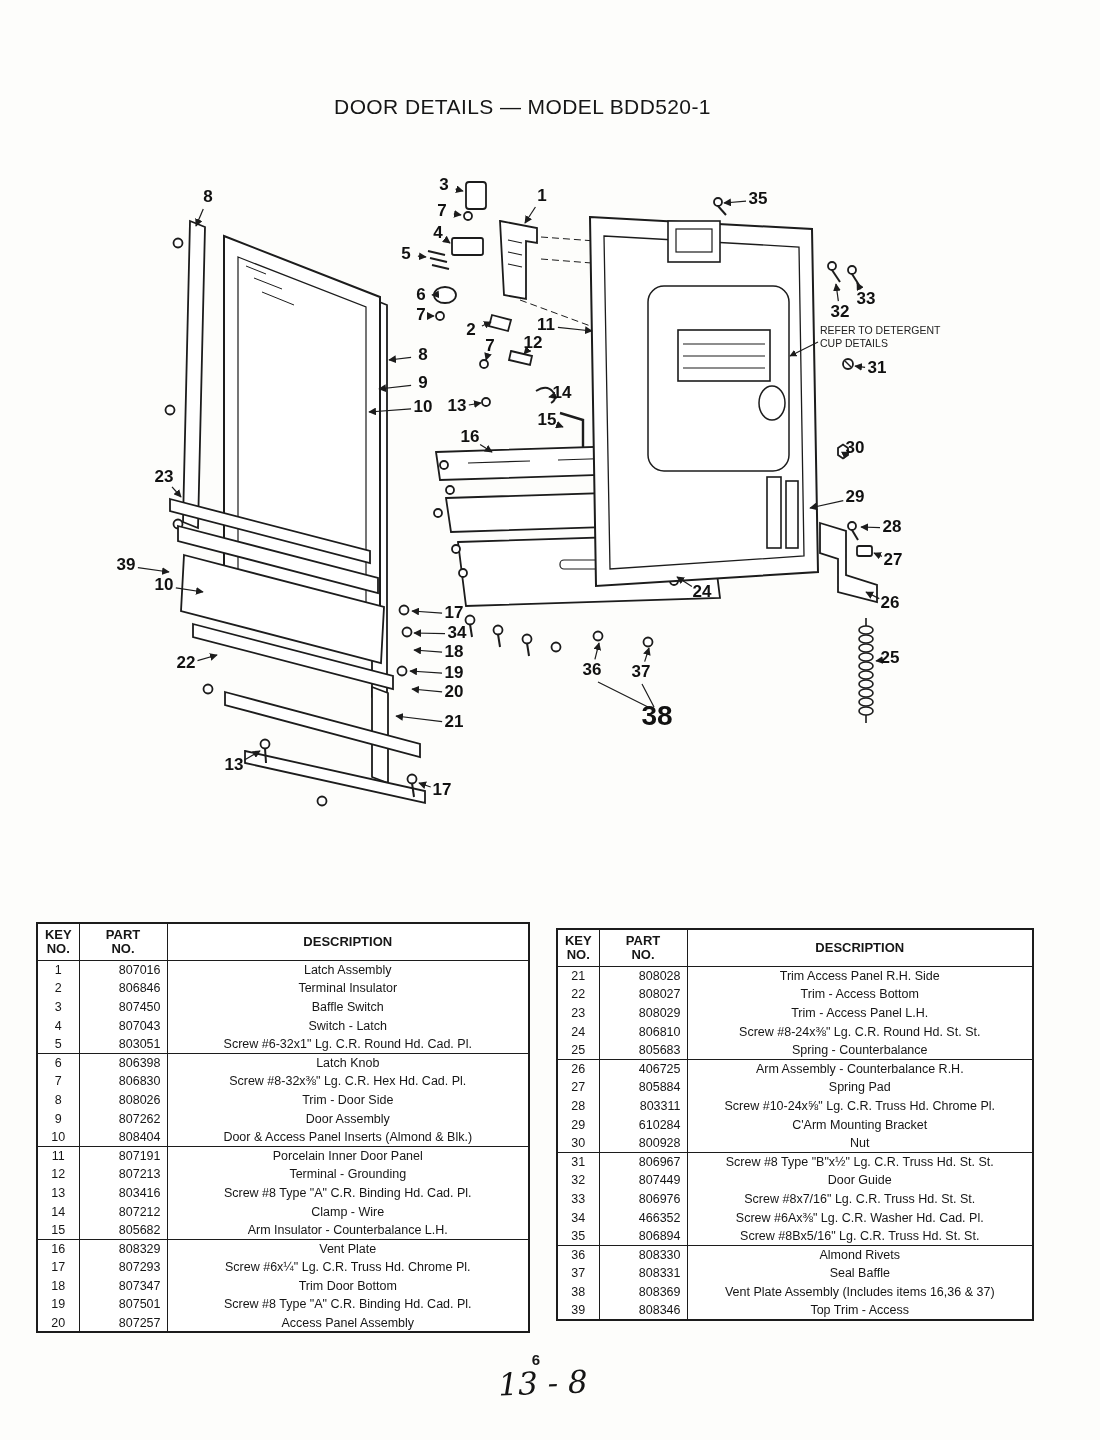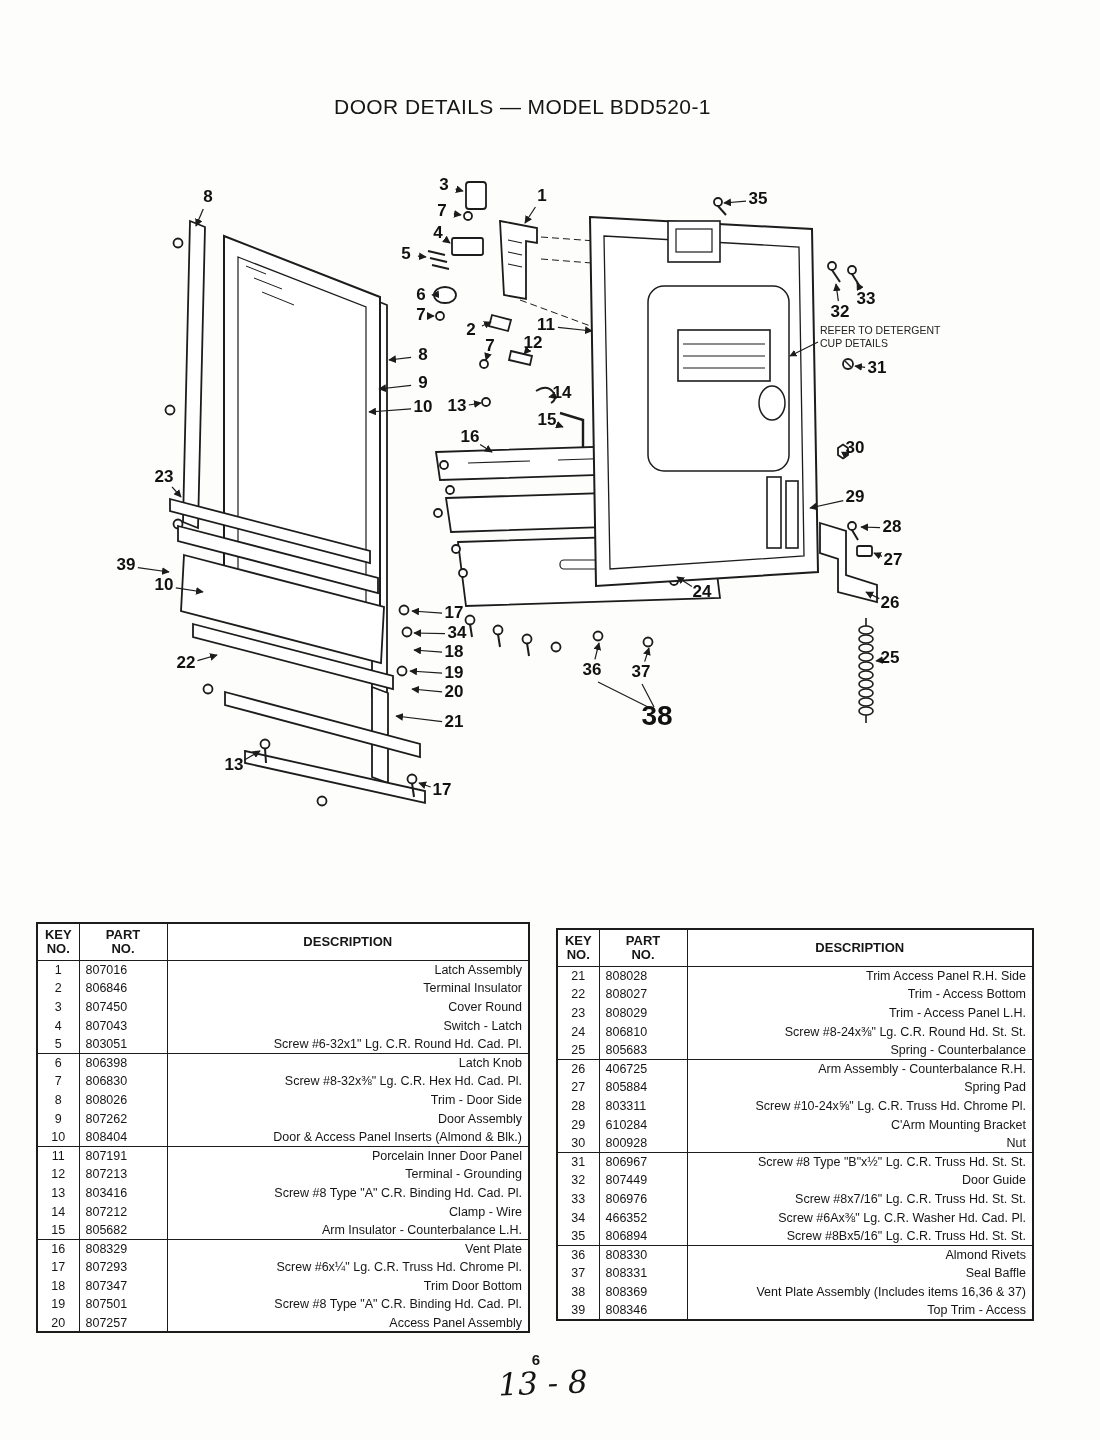--- a/index.html
+++ b/index.html
@@ -32,22 +32,22 @@
     padding:0 6px; height:18.6px; overflow:hidden; white-space:nowrap;
     font-size:12.5px;
   }
   .table-wrap thead th {
     border-bottom:1.6px solid #1c1c1c; font-size:13px; font-weight:bold;
     line-height:14px; padding-top:4px; padding-bottom:4px; text-align:center;
   }
   .table-wrap col.c-key  { width:42px; }
   .table-wrap col.c-part { width:88px; }
   td.c-key  { text-align:center; padding:0 2px; }
-  td.c-part { text-align:left; }
-  td.c-desc { text-align:right; }
+  td.c-part { text-align:right; }
+  td.c-desc { text-align:center; }
   tr.group-end td { border-bottom:1.8px solid #1c1c1c; }
 
   .page-number {
     position:absolute; top:1351px; left:0; width:1072px; text-align:center;
     font-size:15px; font-weight:bold;
   }
   .handwritten {
     position:absolute; top:1365px; left:0; width:1086px; text-align:center;
     font-family:"DejaVu Serif", serif; font-style:italic; font-size:31px;
     transform:rotate(-2deg); color:#141414;
@@ -306,21 +306,21 @@
           <td class="c-desc">Latch Assembly</td>
         </tr>
         <tr>
           <td class="c-key">2</td>
           <td class="c-part">806846</td>
           <td class="c-desc">Terminal Insulator</td>
         </tr>
         <tr>
           <td class="c-key">3</td>
           <td class="c-part">807450</td>
-          <td class="c-desc">Cover Round</td>
+          <td class="c-desc">Baffle Switch</td>
         </tr>
         <tr>
           <td class="c-key">4</td>
           <td class="c-part">807043</td>
           <td class="c-desc">Switch - Latch</td>
         </tr>
         <tr class="group-end">
           <td class="c-key">5</td>
           <td class="c-part">803051</td>
           <td class="c-desc">Screw #6-32x1" Lg. C.R. Round Hd. Cad. Pl.</td>

